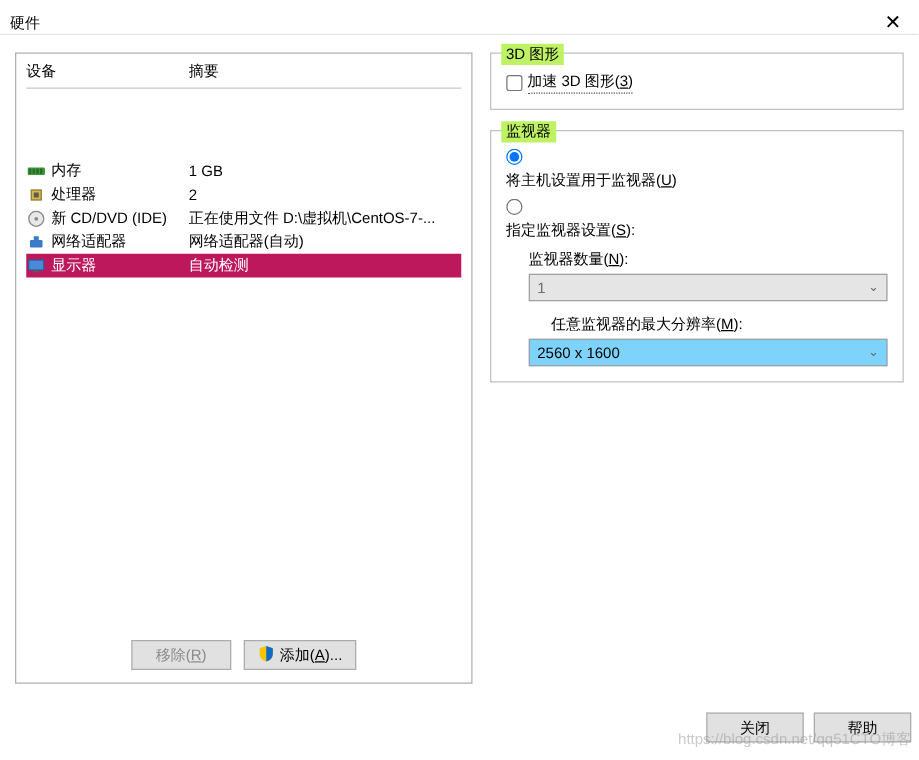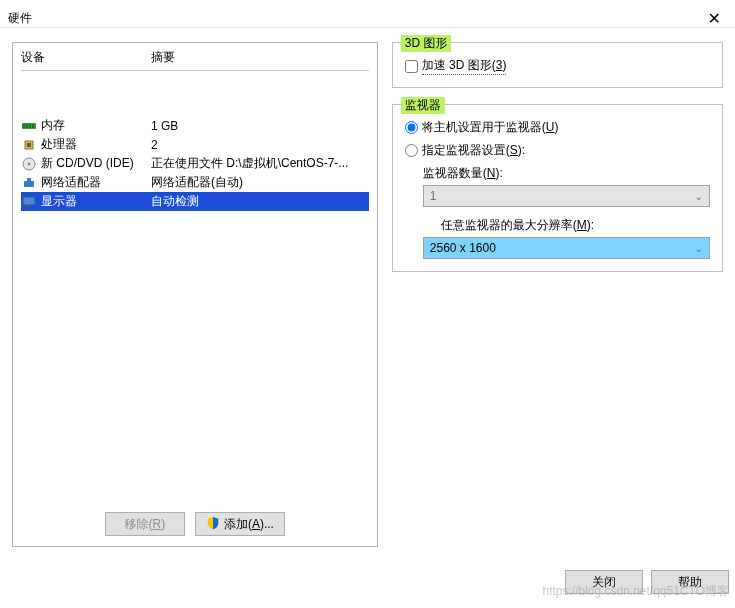--- a/index.html
+++ b/index.html
@@ -43,33 +43,33 @@
       flex: 1.05;
       border: 1px solid #b0b0b0;
       padding: 6px 8px 0 8px;
       display: flex;
       flex-direction: column;
     }
     .device-header {
       display: flex;
       border-bottom: 1px solid #c8c8c8;
       padding-bottom: 4px;
-      margin-bottom: 1px;
+      margin-bottom: 12px;
     }
     .col-dev { width: 130px; }
     .col-sum { flex: 1; }
     .device-list { flex: 1; margin-top: 44px; }
     .device-row {
       display: flex;
       align-items: center;
       height: 19px;
       padding: 0 0;
     }
     .device-row.selected {
-      background: #1d4ed8;
+      background: #be185d;
       color: #fff;
     }
     .dev-icon {
       width: 16px; height: 16px;
       margin-right: 4px;
       display: inline-flex;
       align-items: center;
       justify-content: center;
       flex-shrink: 0;
     }
@@ -120,23 +120,23 @@
       display: flex;
       align-items: center;
       gap: 4px;
     }
     .checkbox-row input[type=checkbox] {
       width: 13px; height: 13px;
     }
     .dotted-under { border-bottom: 1px dotted #555; padding-bottom: 0; }
     .radio-row {
       display: flex;
-      align-items: center;
       gap: 4px;
       margin-bottom: 6px;
+      flex-direction: column;
     }
     .radio-row input[type=radio] {
       width: 13px; height: 13px;
     }
     .field-label {
       margin-top: 6px;
       margin-bottom: 3px;
       margin-left: 18px;
     }
     .combo {

